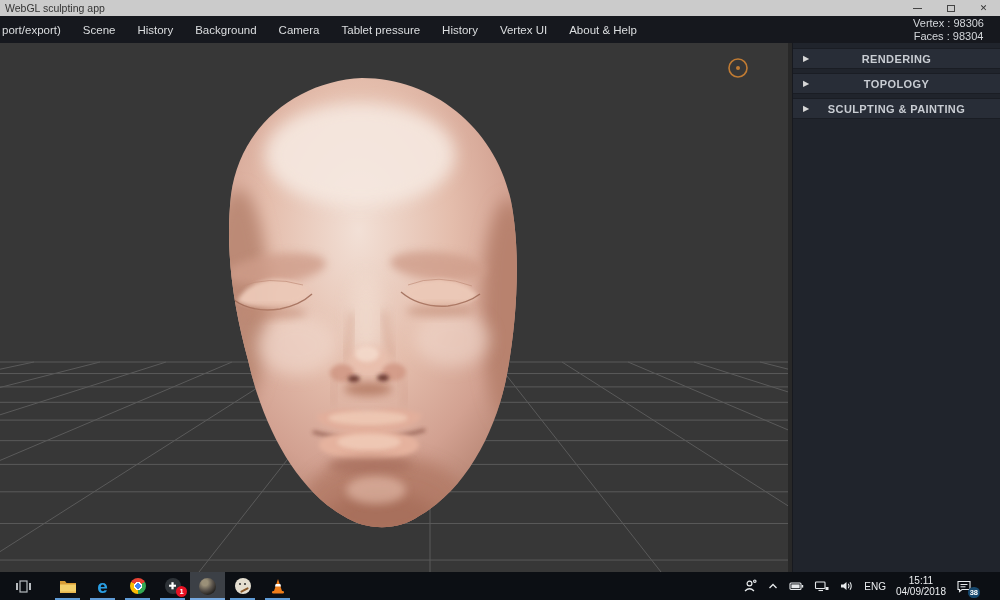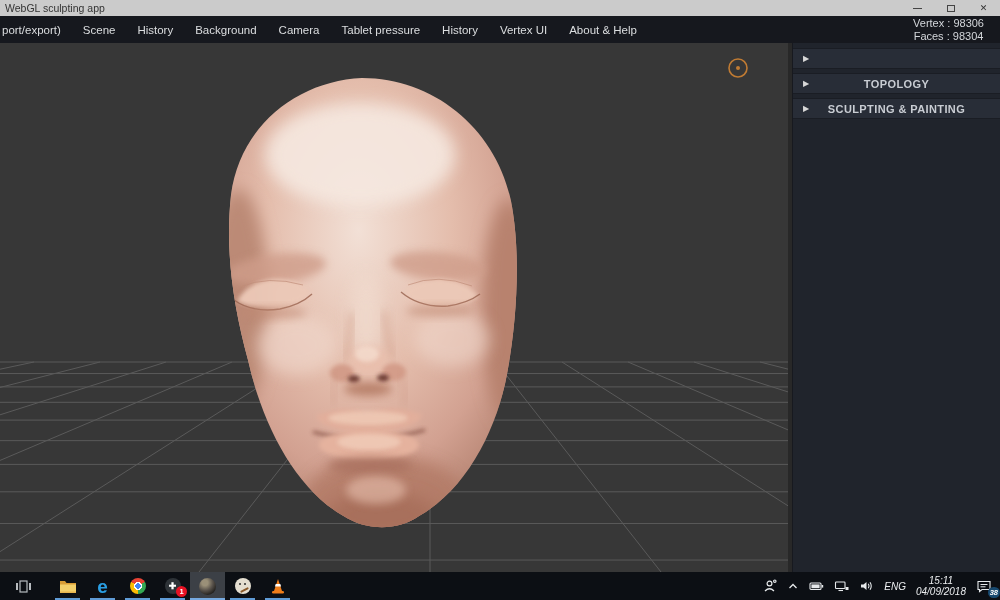--- a/index.html
+++ b/index.html
@@ -59,21 +59,21 @@
             align-items:center; justify-content:center; color:#fff; font-size:9px; font-weight:bold; }
   .ic-sculpt { width:17px; height:17px; border-radius:50%;
     background: radial-gradient(circle at 35% 28%, #9a9078 0 18%, #57514a 48%, #201e1b 78%); }
   .ic-gimp { width:16px; height:16px; border-radius:50%; background:#e4ded0; position:relative; }
   .ic-gimp i { position:absolute; width:2px; height:2px; border-radius:50%; background:#2b2b2b; top:5px; }
   .ic-gimp i.l { left:4px; } .ic-gimp i.r { left:9px; }
   .ic-gimp b { position:absolute; width:9px; height:2px; background:#8a5a2b; bottom:3px;
                left:5px; transform:rotate(-28deg); border-radius:1px; }
 
   
-  .tb-tray { margin-left:auto; display:flex; align-items:center; padding-right:0;font-style:italic; }
+  .tb-tray { margin-left:auto; display:flex; align-items:center; padding-right:20px; }
   .tray-item { display:flex; align-items:center; justify-content:center; height:100%;
                padding:0 5px; position:relative; cursor:default; }
   .tray-text { color:#eceef0; font-size:10px; }
   .clock { text-align:center; color:#eceef0; font-size:10px; line-height:11px; }
 </style>
 </head>
 <body>
 
 <div class="screen">
 
@@ -224,20 +224,21 @@
           <circle cx="738" cy="25" r="2" fill="#c07b33"></circle>
         </g>
       </svg>
     </div>
 
     <div class="v-divider"></div>
 
     <div class="sidebar">
       <div class="panel-header">
         <span class="panel-arrow">▶</span>
+        <span class="panel-label">RENDERING</span>
       </div>
       <div class="panel-header">
         <span class="panel-arrow">▶</span>
         <span class="panel-label">TOPOLOGY</span>
       </div>
       <div class="panel-header">
         <span class="panel-arrow">▶</span>
         <span class="panel-label">SCULPTING &amp; PAINTING</span>
       </div>
     </div>

